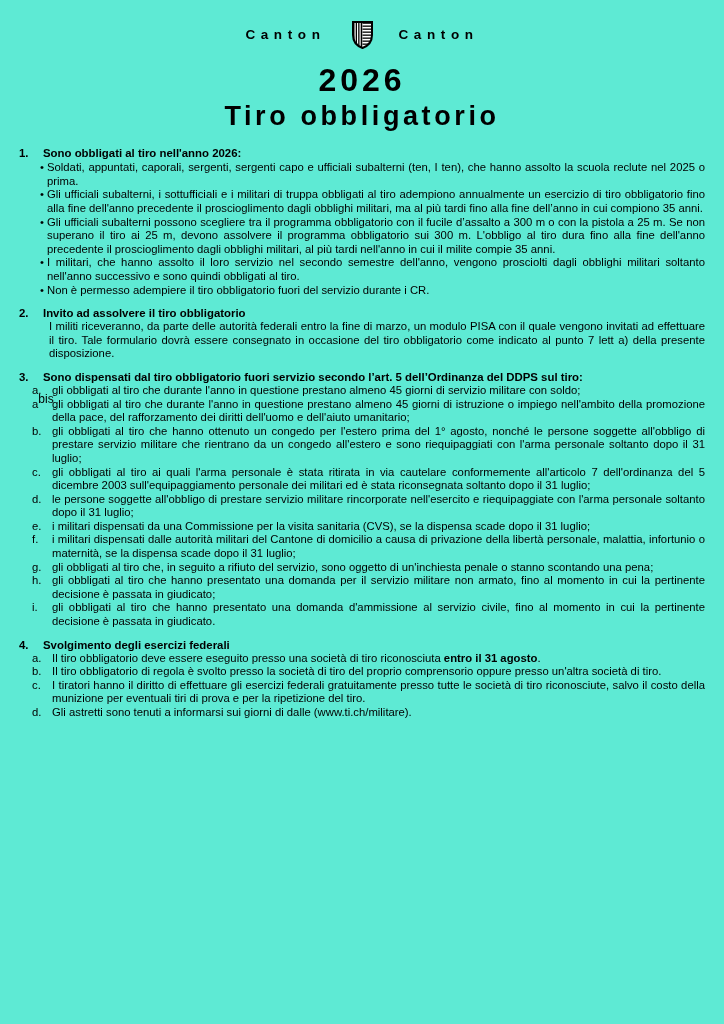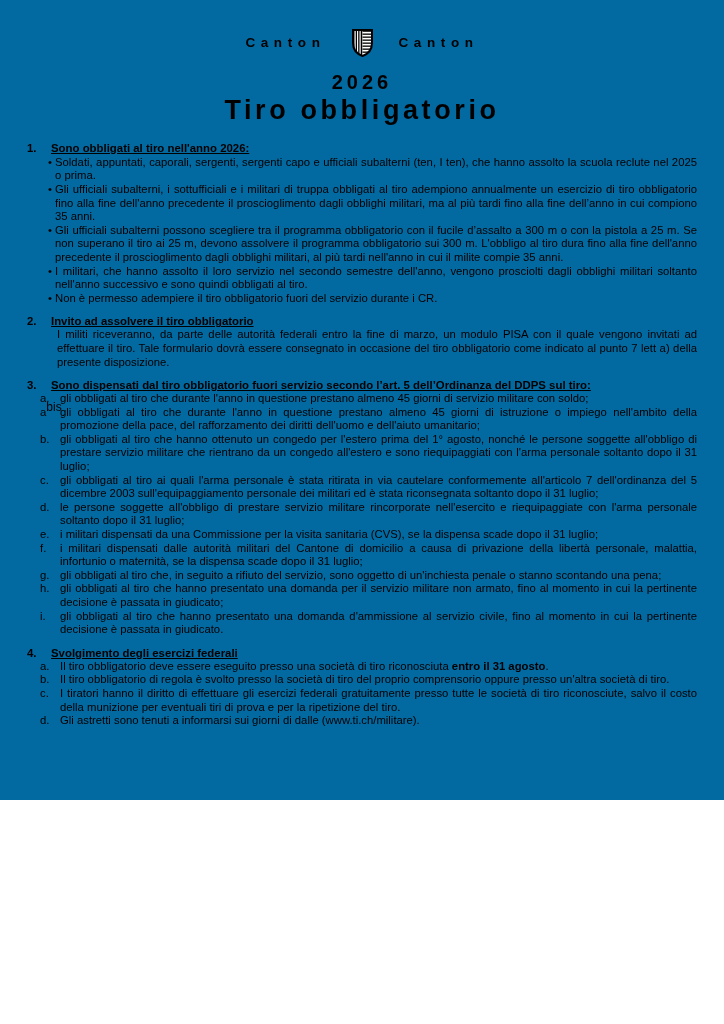--- a/index.html
+++ b/index.html
@@ -9,25 +9,25 @@
   }
   body {
     width: 724px;
     height: 1024px;
     font-family: "Liberation Sans", sans-serif;
     color: #000000;
     overflow: hidden;
   }
   .page {
     width: 724px;
-    height: 800px;
+    height: 1024px;
     box-sizing: border-box;
-    padding: 8px;
+    padding: 0;
     position: relative;
-    background: #0369a1;
+    background: #5eead4;
   }
 
   
   .masthead {
     display: flex;
     align-items: center;
     justify-content: center;
     gap: 26px;
     padding-top: 21px;
   }
@@ -42,21 +42,21 @@
     width: 21px;
     height: 28px;
     display: block;
   }
 
   .title-block {
     text-align: center;
     margin-top: 14px;
   }
   .title-year {
-    font-size: 20px;
+    font-size: 32px;
     font-weight: bold;
     letter-spacing: 4px;
     line-height: 1.12;
   }
   .title-main {
     font-size: 27px;
     font-weight: bold;
     letter-spacing: 3.6px;
     line-height: 1.2;
     margin-top: 1px;
@@ -86,21 +86,20 @@
     font-size: 11.4px;
     line-height: 14px;
   }
   .section-num {
     width: 24px;
     flex: 0 0 24px;
     font-weight: bold;
   }
   .section-title {
     flex: 1 1 auto;
-    text-decoration: underline;
   }
 
   
   .bullets {
     margin: 1px 0 0 0;
     padding: 0;
     list-style: none;
   }
   .bullets > li {
     display: flex;

